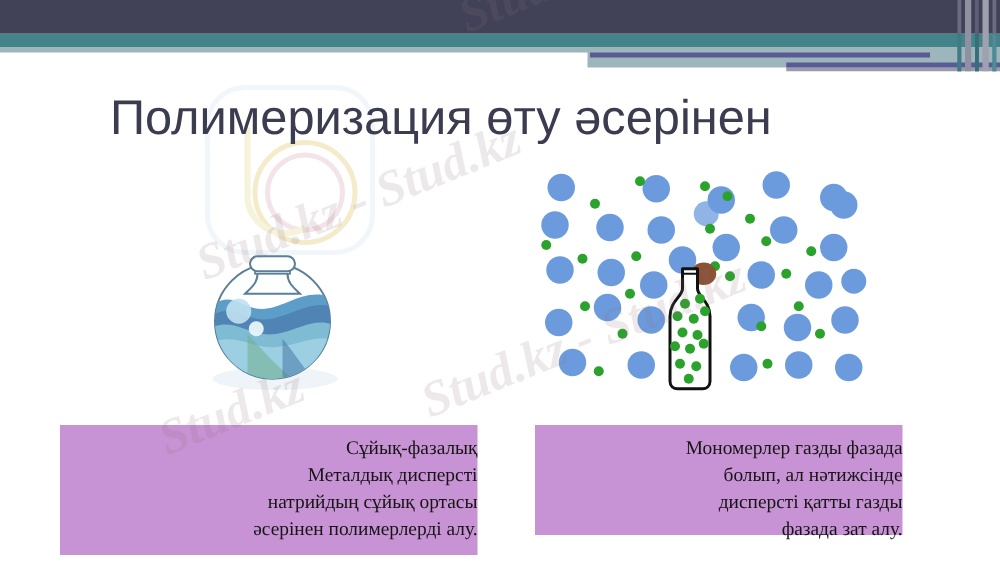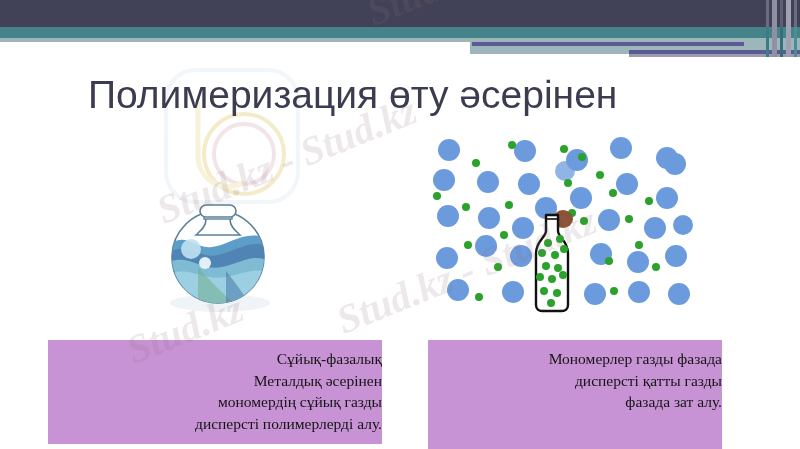--- a/index.html
+++ b/index.html
@@ -123,21 +123,21 @@
     line-height: 21.5px;
     white-space: nowrap;
   }
   #caption-left {
     left: 48px;  top: 340px;
     width: 334px; height: 104px;
     padding-top: 8px;
   }
   #caption-right {
     left: 428px; top: 340px;
-    width: 294px; height: 109px;
+    width: 294px; height: 88px;
     padding-top: 8px;
   }
 
   
   .wm {
     position: absolute;
     font-family: "Liberation Serif", serif;
     font-weight: bold;
     font-style: italic;
     color: rgba(140, 110, 120, 0.16);
@@ -291,27 +291,28 @@
       <circle cx="28" cy="70" r="4" fill="#2ba22b"></circle>
       <circle cx="39" cy="66" r="4" fill="#2ba22b"></circle>
       <circle cx="20" cy="82" r="4" fill="#2ba22b"></circle>
       <circle cx="33" cy="84" r="4" fill="#2ba22b"></circle>
       <circle cx="27" cy="94" r="4" fill="#2ba22b"></circle>
     </svg>
   </div>
 
   <div class="caption" id="caption-left">
     <span class="ln">Сұйық-фазалық</span>
-    <span class="ln">Металдық әсерінен</span>
-    <span class="ln">мономердің сұйық газды</span>
-    <span class="ln">дисперсті полимерлерді алу.</span>
+    <span class="ln">Металдық дисперсті</span>
+    <span class="ln">натрийдың сұйық ортасы</span>
+    <span class="ln">әсерінен полимерлерді алу.</span>
   </div>
 
   <div class="caption" id="caption-right">
     <span class="ln">Мономерлер газды фазада</span>
+    <span class="ln">болып, ал нәтижсінде</span>
     <span class="ln">дисперсті қатты газды</span>
     <span class="ln">фазада зат алу.</span>
   </div>
 
   <div class="wm" style="left:360px; top:-8px; font-size:40px; transform:rotate(-22deg); transform-origin:left top;">Stud.kz - Stud.kz</div>
   <div class="wm" style="left:150px; top:190px; font-size:40px; transform:rotate(-22deg); transform-origin:left top;">Stud.kz - Stud.kz</div>
   <div class="wm" style="left:330px; top:300px; font-size:40px; transform:rotate(-22deg); transform-origin:left top;">Stud.kz - Stud.kz</div>
   <div class="wm" style="left:120px; top:330px; font-size:40px; transform:rotate(-22deg); transform-origin:left top;">Stud.kz</div>
 
 </div>

